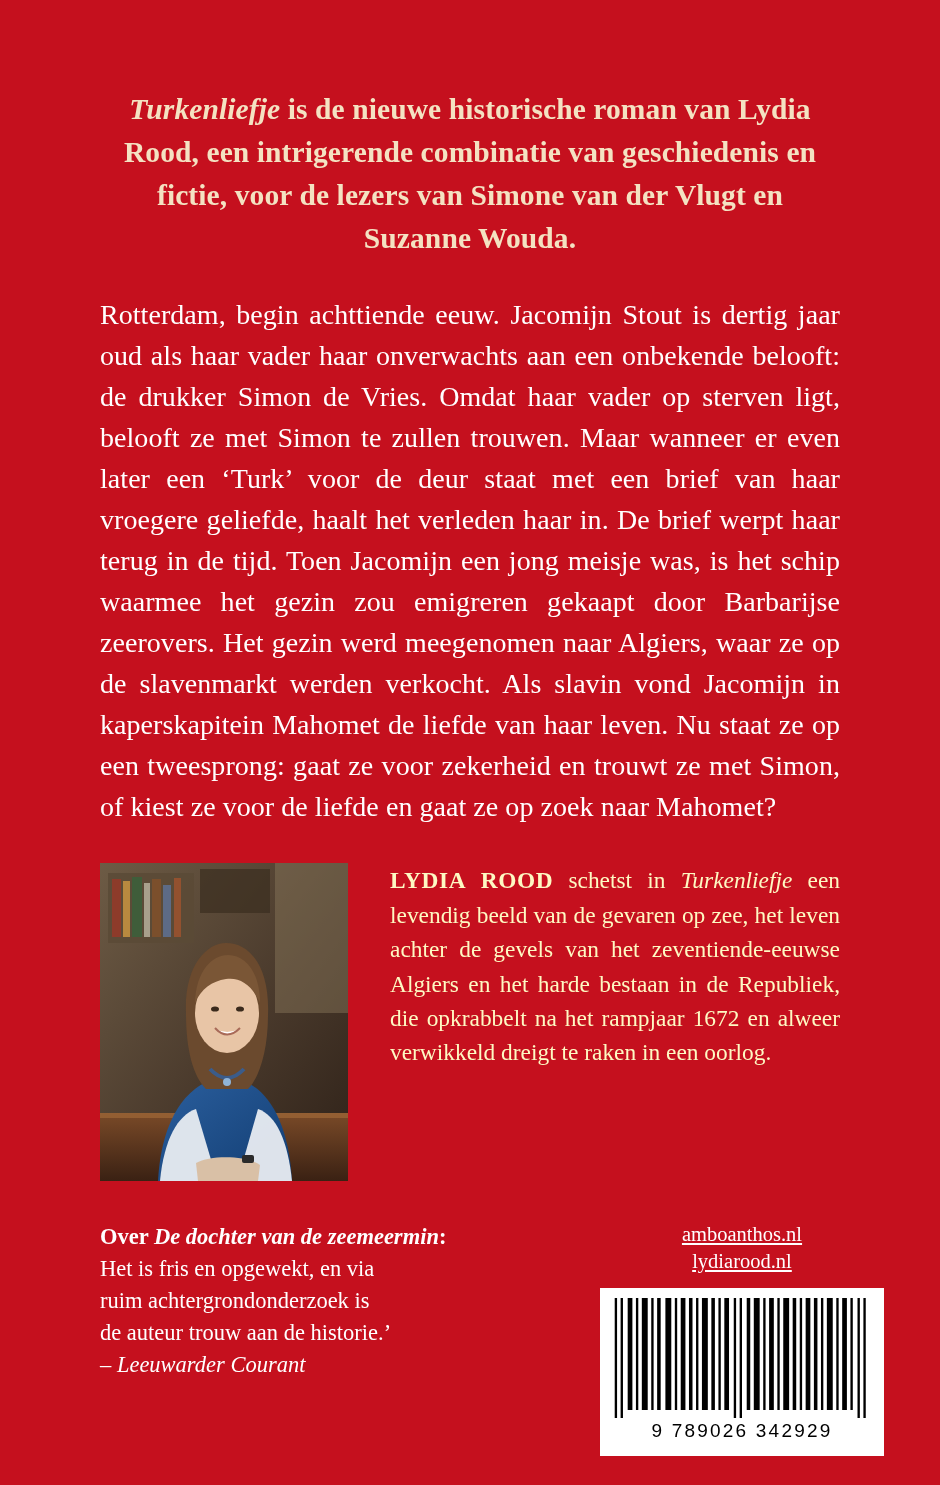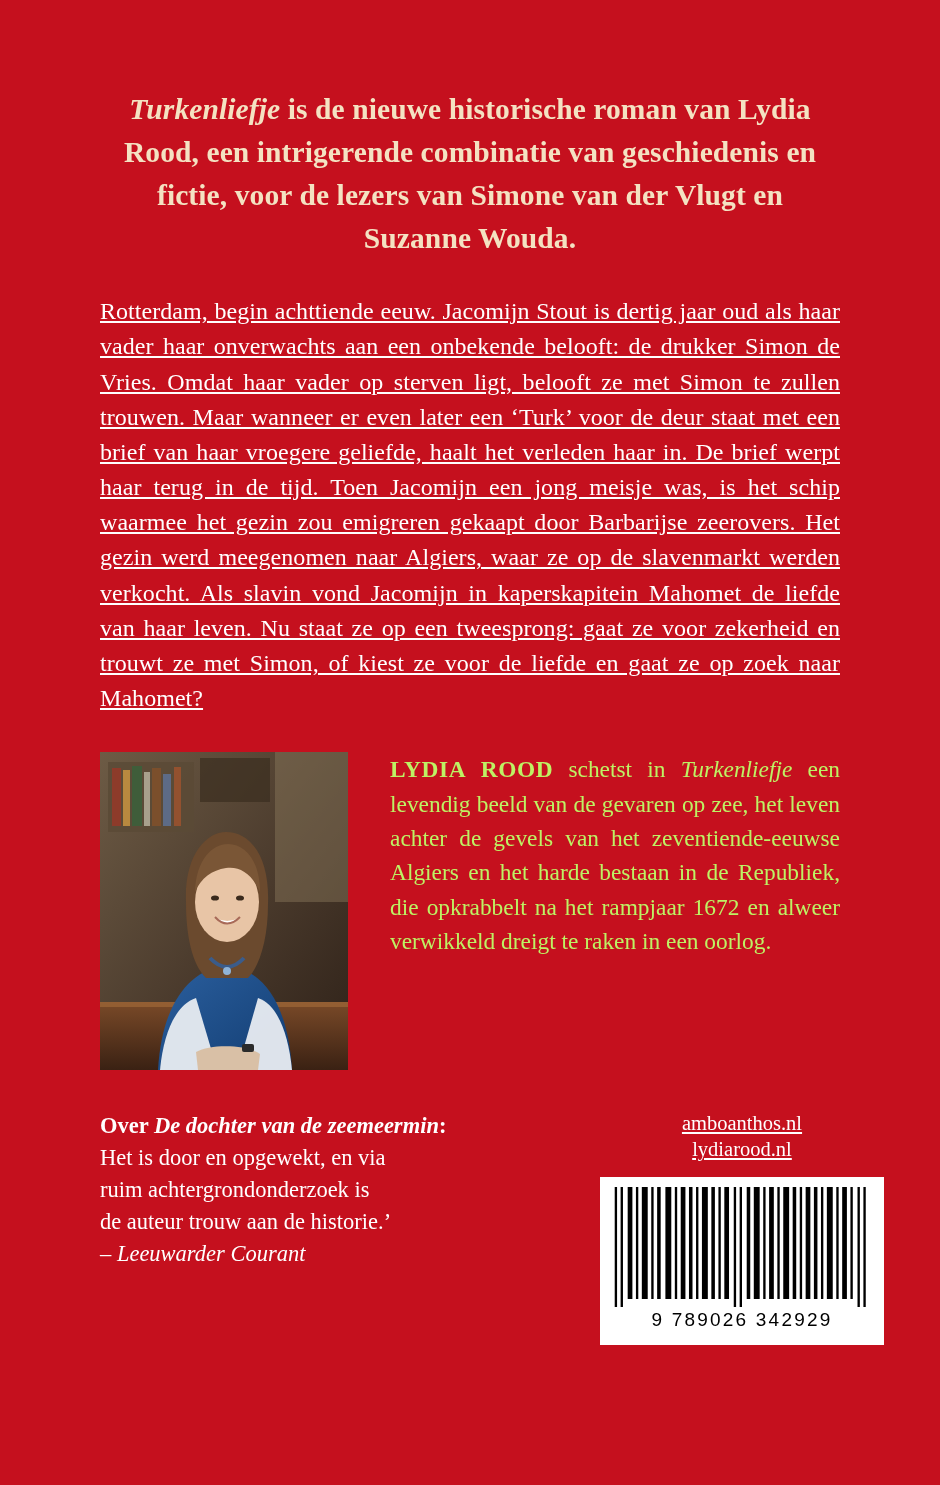--- a/index.html
+++ b/index.html
@@ -40,27 +40,26 @@
     margin: 0 0 34px 0;
     padding: 0 8px;
   }
   .tagline em {
     font-style: italic;
     font-weight: bold;
   }
 
   
   .blurb {
-    font-size: 24px;
+    font-size: 28px;
     line-height: 1.465;
     text-align: justify;
     color: #ffffff;
     margin: 0;
     letter-spacing: 0.05px;
-    text-decoration: underline;
   }
 
   
   .author-row {
     display: flex;
     align-items: flex-start;
     margin-top: 36px;
   }
   .author-photo {
     width: 248px;
@@ -74,21 +73,21 @@
     display: block;
     width: 100%;
     height: 100%;
   }
   .author-text {
     flex: 1 1 auto;
     margin-left: 42px;
     font-size: 23.4px;
     line-height: 1.47;
     text-align: justify;
-    color: #bef264;
+    color: #fef9c3;
   }
   .author-name {
     font-variant: small-caps;
     font-weight: bold;
     letter-spacing: 0.6px;
   }
   .author-text em { font-style: italic; }
 
   
   .bottom {
@@ -225,21 +224,21 @@
       <div class="author-text">
         <span class="author-name">LYDIA ROOD</span><span> schetst in </span><em>Turkenliefje</em><span> een levendig beeld van de gevaren op zee, het leven achter de gevels van het zeventiende-eeuwse Algiers en het harde bestaan in de Republiek, die opkrabbelt na het rampjaar 1672 en alweer verwikkeld dreigt te raken in een oorlog.</span>
       </div>
     </div>
 
     <div class="bottom">
       <div class="quote">
         <div class="over-line">
           <span>Over </span><em>De dochter van de zeemeermin</em><span>:</span>
         </div>
-        <div>Het is door en opgewekt, en via</div>
+        <div>Het is fris en opgewekt, en via</div>
         <div>ruim achtergrondonderzoek is</div>
         <div>de auteur trouw aan de historie.’</div>
         <div class="source">– Leeuwarder Courant</div>
       </div>
 
       <div class="right-col">
         <div class="urls">
           <div>amboanthos.nl</div>
           <div>lydiarood.nl</div>
         </div>

